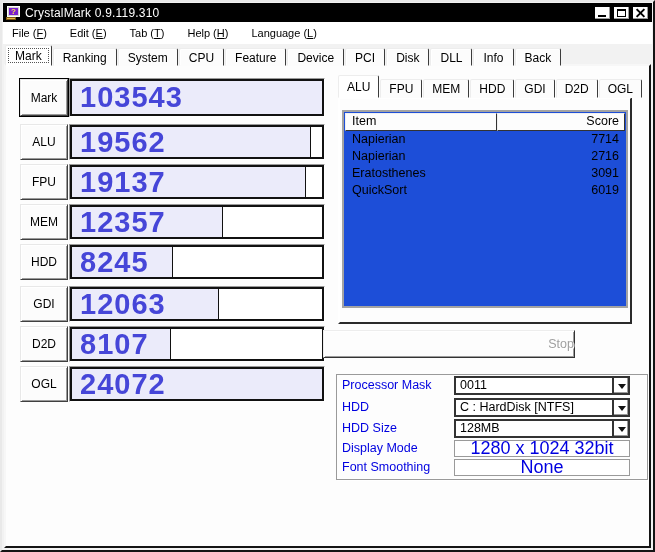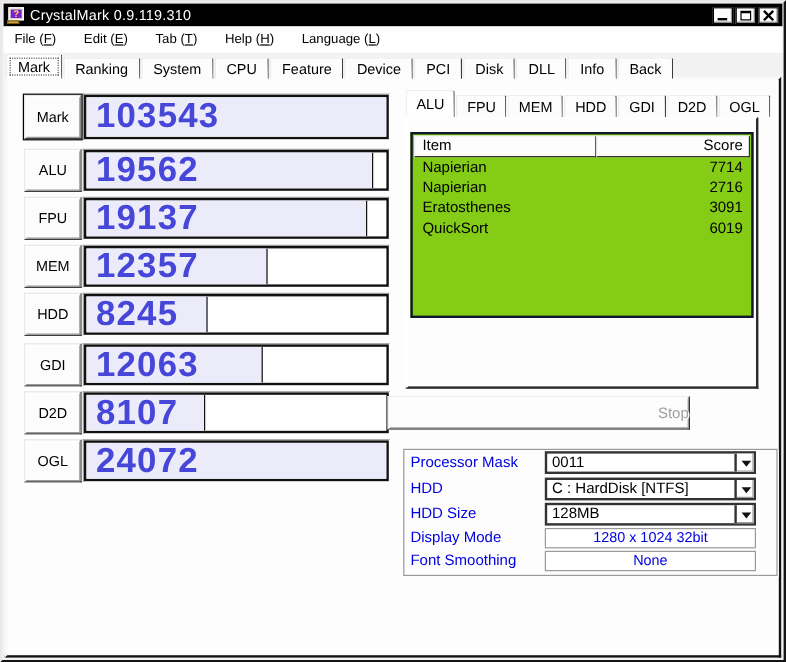--- a/index.html
+++ b/index.html
@@ -86,22 +86,22 @@
     height:19px; padding:2px 8px 0 8px; font-size:12px; background:#fcfcfc;
     border:1px solid; border-color:#ededed #3c3c3c transparent #ededed;
     border-radius:2px 2px 0 0; margin-right:1px; white-space:nowrap;
   }
   .itab.selected { height:23px; padding-top:4px; background:#fff; position:relative; z-index:4; }
   .dpanel {
     position:absolute; left:336px; top:95px; width:294px; height:227px; z-index:2;
     background:#fdfdfd; border:2px solid; border-color:#fff #2a2a2a #2a2a2a #fff;
   }
   .listview {
-    position:absolute; left:340px; top:108px; width:286px; height:155px; z-index:3;
-    background:#84cc16; border:2px solid #0f172a; padding:1px;
+    position:absolute; left:340px; top:108px; width:286px; height:198px; z-index:3;
+    background:#1d4ed8; border:2px solid #a3a3a3; padding:1px;
   }
   .lheader { display:flex; height:18px; }
   .lheader .hcell {
     background:#fdfdfd; border:1px solid; border-color:#f0f0f0 #333 #333 #f0f0f0;
     font-size:12.5px; line-height:15px; color:#000;
   }
   .hcell.item { width:152px; padding-left:6px; }
   .hcell.score { flex:1; text-align:right; padding-right:5px; margin-left:0; }
   .lrow { display:flex; height:17px; font-size:12.5px; line-height:17px; color:#000; }
   .lrow .li { width:152px; padding-left:7px; overflow:hidden; white-space:nowrap; }
@@ -129,21 +129,21 @@
   .combo {
     position:absolute; left:452px; width:176px; height:19px; z-index:3;
     background:#fff; border:2px solid #333;padding-left:35px;
   }
   .combo .cval { position:absolute; left:4px; top:0; font-size:12.5px; line-height:15px; color:#000; white-space:nowrap; }
   .dropbtn { position:absolute; right:0; top:0; bottom:0; width:16px; background:#fff; border-left:2px solid #333; box-shadow:inset -1px -1px 0 #9a9a9a; }
   .dropbtn .arrow { position:absolute; left:4px; top:6px; width:0; height:0; border:4px solid transparent; border-top:5px solid #111; }
   .staticfield {
     position:absolute; left:452px; width:176px; height:17px; z-index:3;
     background:#fff; border:1px solid #9a9a9a; text-align:center;
-    font-size:12px; line-height:14px; color:#0000e0; white-space:nowrap;
+    font-size:18px; line-height:14px; color:#0000e0; white-space:nowrap;
   }
 </style>
 </head>
 <body>
 
 <div id="window">
 
   <div class="titlebar">
     <span class="app-icon">
       <span class="monitor"></span>

